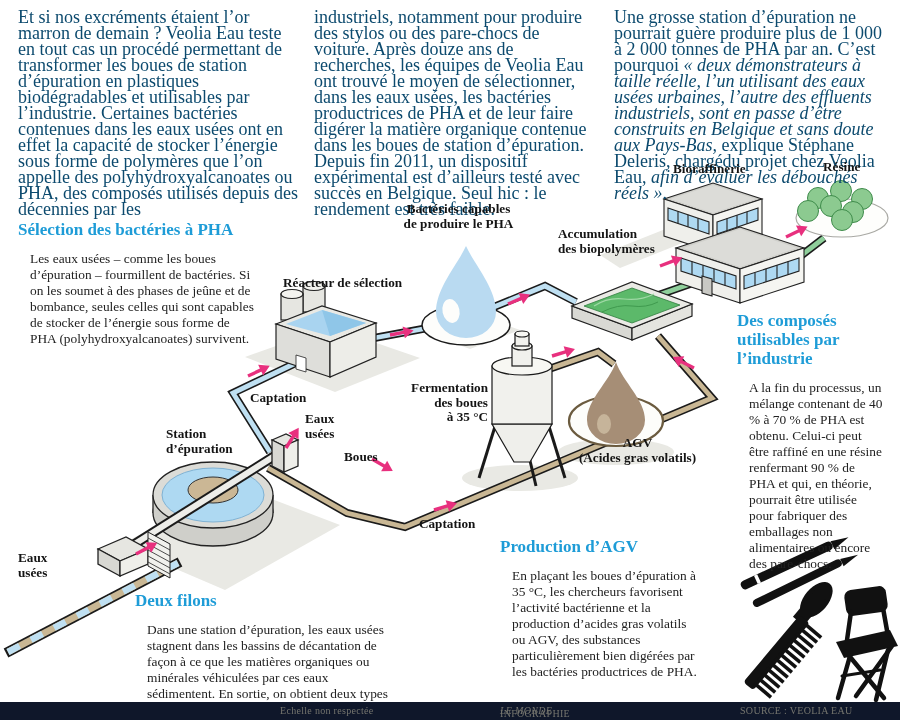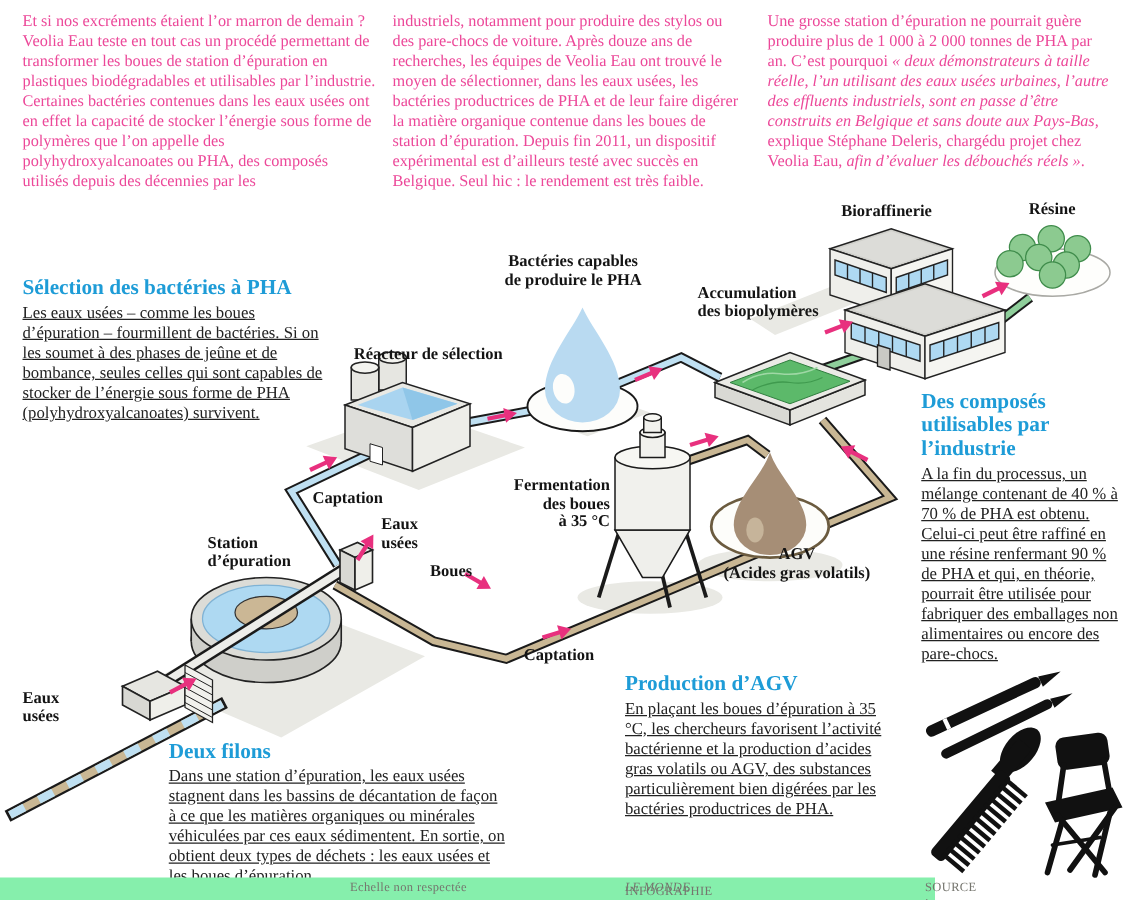--- a/index.html
+++ b/index.html
@@ -1,27 +1,27 @@
 <!DOCTYPE html>
 <html><head>
 <meta charset="utf-8">
 <style>
   html,body{margin:0;padding:0;}
   body{width:900px;height:720px;position:relative;background:#fff;overflow:hidden;
        font-family:"Liberation Serif","DejaVu Serif",serif;color:#1f1f1f;}
-  .col{position:absolute;font-size:13px;line-height:16px;color:#ec4899;}
+  .col{position:absolute;font-size:18px;line-height:16px;color:#0c4a6e;}
   .section{position:absolute;}
   .section h2{margin:16px 0 3px 0;font-size:17px;line-height:19px;color:#1E9CD7;font-weight:bold;}
-  .section p{margin:0;font-size:13.4px;line-height:16px;color:#222;text-decoration:underline;}
+  .section p{margin:12px;font-size:13.4px;line-height:16px;color:#222;}
   .dlabel{position:absolute;font-weight:bold;font-size:13.2px;line-height:14.5px;color:#141414;white-space:pre-line;}
   .dlabel.regular{font-weight:bold;font-size:13.2px;}
   .center{text-align:center;font-family:Liberation Serif, serif;}
   .right{text-align:right;}
   #diagram-svg{position:absolute;left:0;top:0;}
-  #footer-bar{position:absolute;left:0;top:702px;width:748px;height:18px;background:#86efac;}
+  #footer-bar{position:absolute;left:0;top:702px;width:900px;height:18px;background:#0f172a;}
   #footer-bar span{position:absolute;top:3px;font-size:10px;color:#75756E;letter-spacing:.3px;}
 </style>
 </head>
 <body>
 
 <svg id="diagram-svg" width="900" height="720" viewBox="0 0 900 720">
   <defs>
     <g id="arr">
         <rect x="0" y="-1.7" width="15" height="3.4"></rect>
         <path d="M14,-6 L24,0 L14,6 Z"></path>

